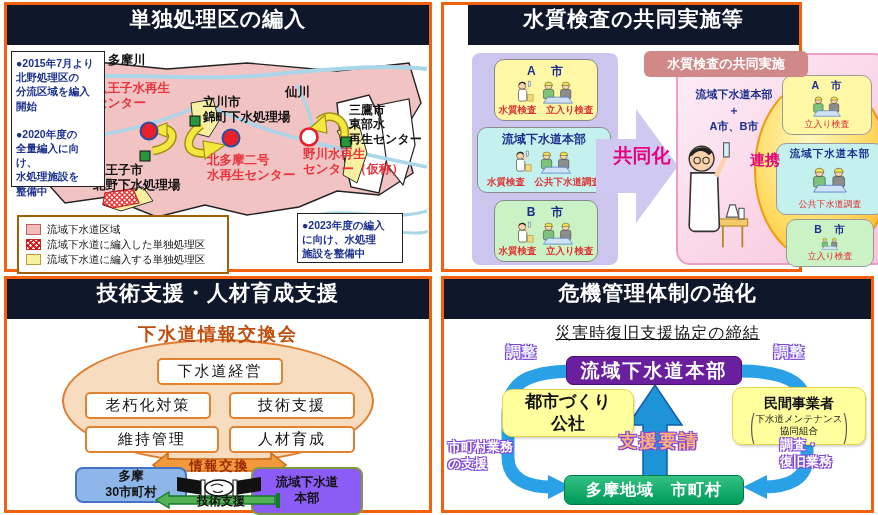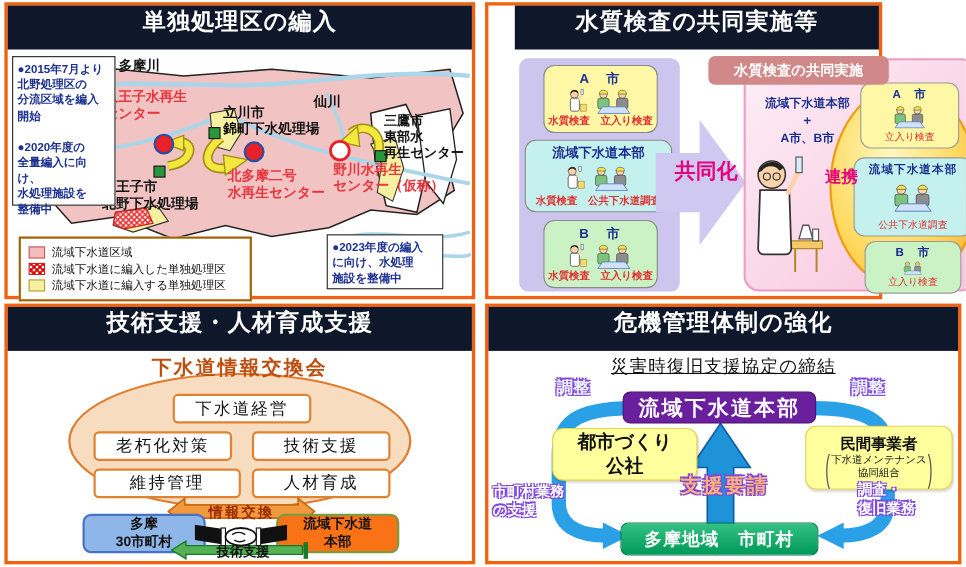--- a/index.html
+++ b/index.html
@@ -51,21 +51,21 @@
 
   
   #bl { left:4px; top:276px; width:428px; height:237px; }
   #bl .panel-content { height:191px; }
   .bl-oval { position:absolute; left:55px; top:20px; width:312px; height:124px; border-radius:50%; background:#f8dcc0; border:2.5px solid #e07b2e; }
   .bl-title { position:absolute; left:0; top:3px; width:100%; text-align:center; font-size:18px; font-weight:bold; color:#bf4e0e; letter-spacing:2px; z-index:3; }
   .topic { position:absolute; background:#fff; border:2px solid #e0822f; border-radius:5px; display:flex; align-items:center; justify-content:center; font-size:15px; color:#111; letter-spacing:2px; z-index:3; }
   .exch-wrap { position:absolute; left:145px; top:133px; width:135px; height:26px; z-index:3; }
   .exch-label { position:absolute; left:0; top:5px; width:100%; text-align:center; font-size:13px; font-weight:bold; color:#9c2a00; letter-spacing:2px; }
   .tama-box { position:absolute; left:68px; top:148px; width:112px; height:36px; background:#8fb6e8; border:2px solid #4472c4; border-radius:8px; display:flex; align-items:center; justify-content:center; text-align:center; font-size:12.5px; font-weight:600; color:#111; line-height:1.25; z-index:4; }
-  .hqg-box { position:absolute; left:244px; top:148px; width:112px; height:36px; background:#f97316; border:2px solid #7d9b3c; border-radius:8px; display:flex; align-items:center; justify-content:center; text-align:center; font-size:12.5px; font-weight:600; color:#111; line-height:1.25; z-index:4; }
+  .hqg-box { position:absolute; left:244px; top:148px; width:112px; height:48px; background:#8b5cf6; border:2px solid #7d9b3c; border-radius:8px; display:flex; align-items:center; justify-content:center; text-align:center; font-size:12.5px; font-weight:600; color:#111; line-height:1.25; z-index:4; }
   .handshake { position:absolute; left:170px; top:146px; z-index:6; }
   .tech-wrap { position:absolute; left:148px; top:172px; width:126px; height:18px; z-index:5; }
   .tech-label { position:absolute; left:16px; top:1.5px; width:100px; text-align:center; font-size:12px; font-weight:bold; color:#111; }
 
   
   #br { left:441px; top:276px; width:433px; height:237px; }
   #br .panel-content { height:235px; }
   .br-heading { position:absolute; left:0; top:4px; width:100%; text-align:center; font-family:"Liberation Serif","DejaVu Serif",serif; font-size:16px; color:#111; text-decoration:underline; letter-spacing:1px; z-index:3; }
   .br-svg { position:absolute; left:0; top:0; z-index:1; }
   .hq-purple { position:absolute; left:122px; top:37px; width:176px; height:29px; background:#6a1f9e; border:1.5px solid #4a1070; border-radius:7px; display:flex; align-items:center; justify-content:center; color:#fff; font-weight:bold; font-size:19px; letter-spacing:2px; z-index:4; }

